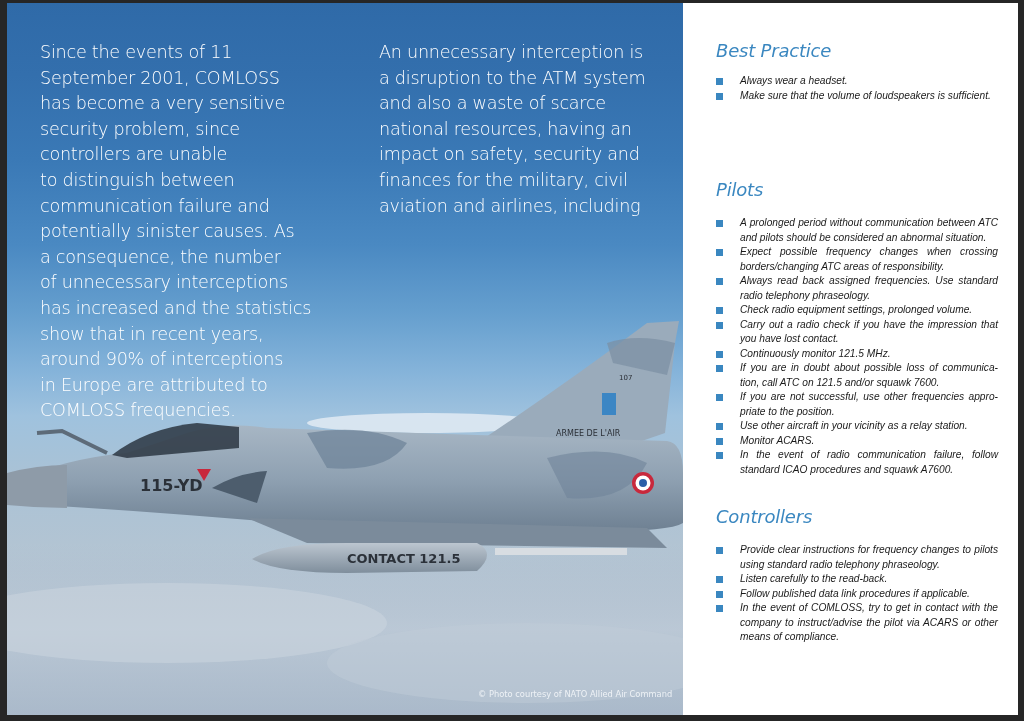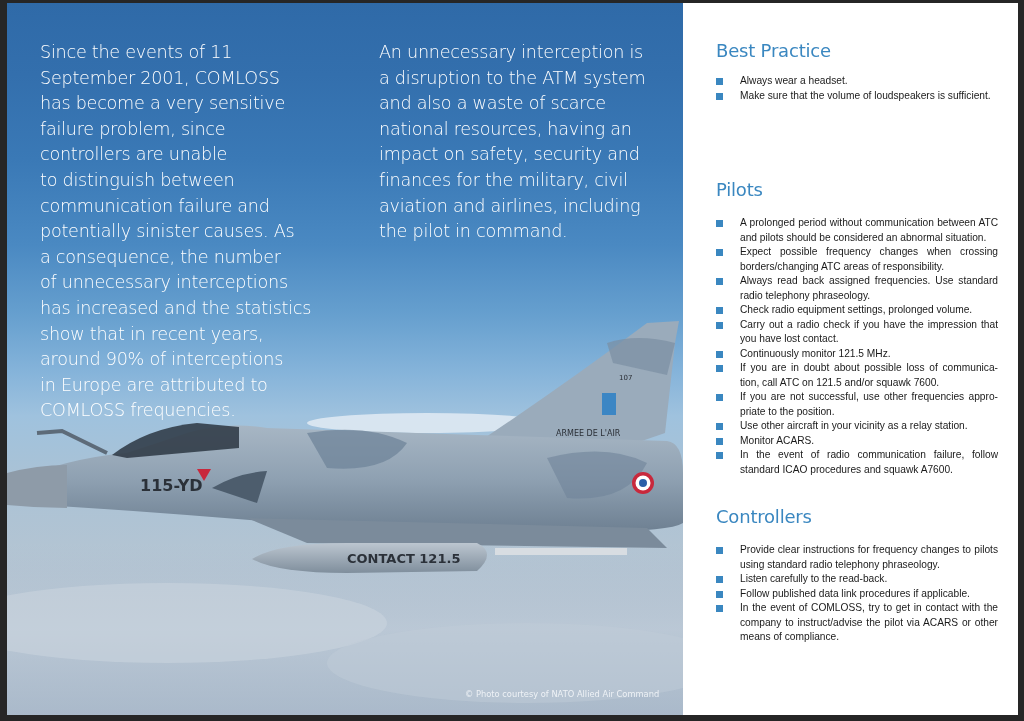--- a/index.html
+++ b/index.html
@@ -26,28 +26,29 @@
   .intro-text {
     position: absolute; color: #ffffff;
     font-family: "DejaVu Sans", sans-serif;
     font-size: 17.6px; line-height: 25.6px; letter-spacing: -0.25px;
     font-weight: 300;
   }
   .intro-left { left: 33px; top: 37px; width: 300px; }
   .intro-right { left: 372px; top: 37px; width: 300px; }
   .intro-text .line { display: block; white-space: nowrap; }
   .credit {
-    position: absolute; left: 458px; top: 686px;
+    position: absolute; left: 471px; top: 686px;
     color: #eef2f6; font-size: 8.3px; white-space: nowrap;
     font-family: "DejaVu Sans", sans-serif;
   }
   
   .panel {
     position: absolute; left: 676px; top: 0; width: 335px; height: 712px;
     background: #ffffff;
+    font-style: italic;
   }
   .section { position: absolute; left: 33px; width: 282px; }
   .section h2 {
     margin: 0; font-weight: normal; color: #3a87c0;
     font-family: "DejaVu Sans", sans-serif;
     font-size: 18px; letter-spacing: -0.2px; line-height: 22px;
   }
   .section ul { list-style: none; margin: 0; padding: 0; }
   .section li {
     position: relative; padding-left: 24px;
@@ -127,21 +128,21 @@
       <path d="M 245 556 Q 270 540 340 540 L 470 540 Q 490 550 470 568 L 340 570 Q 270 570 245 556 Z" fill="url(#tankg)"></path>
       <text x="340" y="560" font-size="13" fill="#2b3139" font-family="DejaVu Sans, sans-serif" font-weight="bold">CONTACT 121.5</text>
 
       <path d="M 488 545 L 620 545 L 620 552 L 488 552 Z" fill="#d8dde2"></path>
     </svg>
 
     <div class="intro-text intro-left">
       <span class="line">Since the events of 11</span>
       <span class="line">September 2001, COMLOSS</span>
       <span class="line">has become a very sensitive</span>
-      <span class="line">failure problem, since</span>
+      <span class="line">security problem, since</span>
       <span class="line">controllers are unable</span>
       <span class="line">to distinguish between</span>
       <span class="line">communication failure and</span>
       <span class="line">potentially sinister causes. As</span>
       <span class="line">a consequence, the number</span>
       <span class="line">of unnecessary interceptions</span>
       <span class="line">has increased and the statistics</span>
       <span class="line">show that in recent years,</span>
       <span class="line">around 90% of interceptions</span>
       <span class="line">in Europe are attributed to</span>
@@ -149,21 +150,20 @@
     </div>
 
     <div class="intro-text intro-right">
       <span class="line">An unnecessary interception is</span>
       <span class="line">a disruption to the ATM system</span>
       <span class="line">and also a waste of scarce</span>
       <span class="line">national resources, having an</span>
       <span class="line">impact on safety, security and</span>
       <span class="line">finances for the military, civil</span>
       <span class="line">aviation and airlines, including</span>
-      <span class="line">the pilot in command.</span>
     </div>
 
     <div class="credit">© Photo courtesy of NATO Allied Air Command</div>
   </div>
 
   <div class="panel">
 
     <div class="section" id="sec-best">
       <h2>Best Practice</h2>
       <ul>

